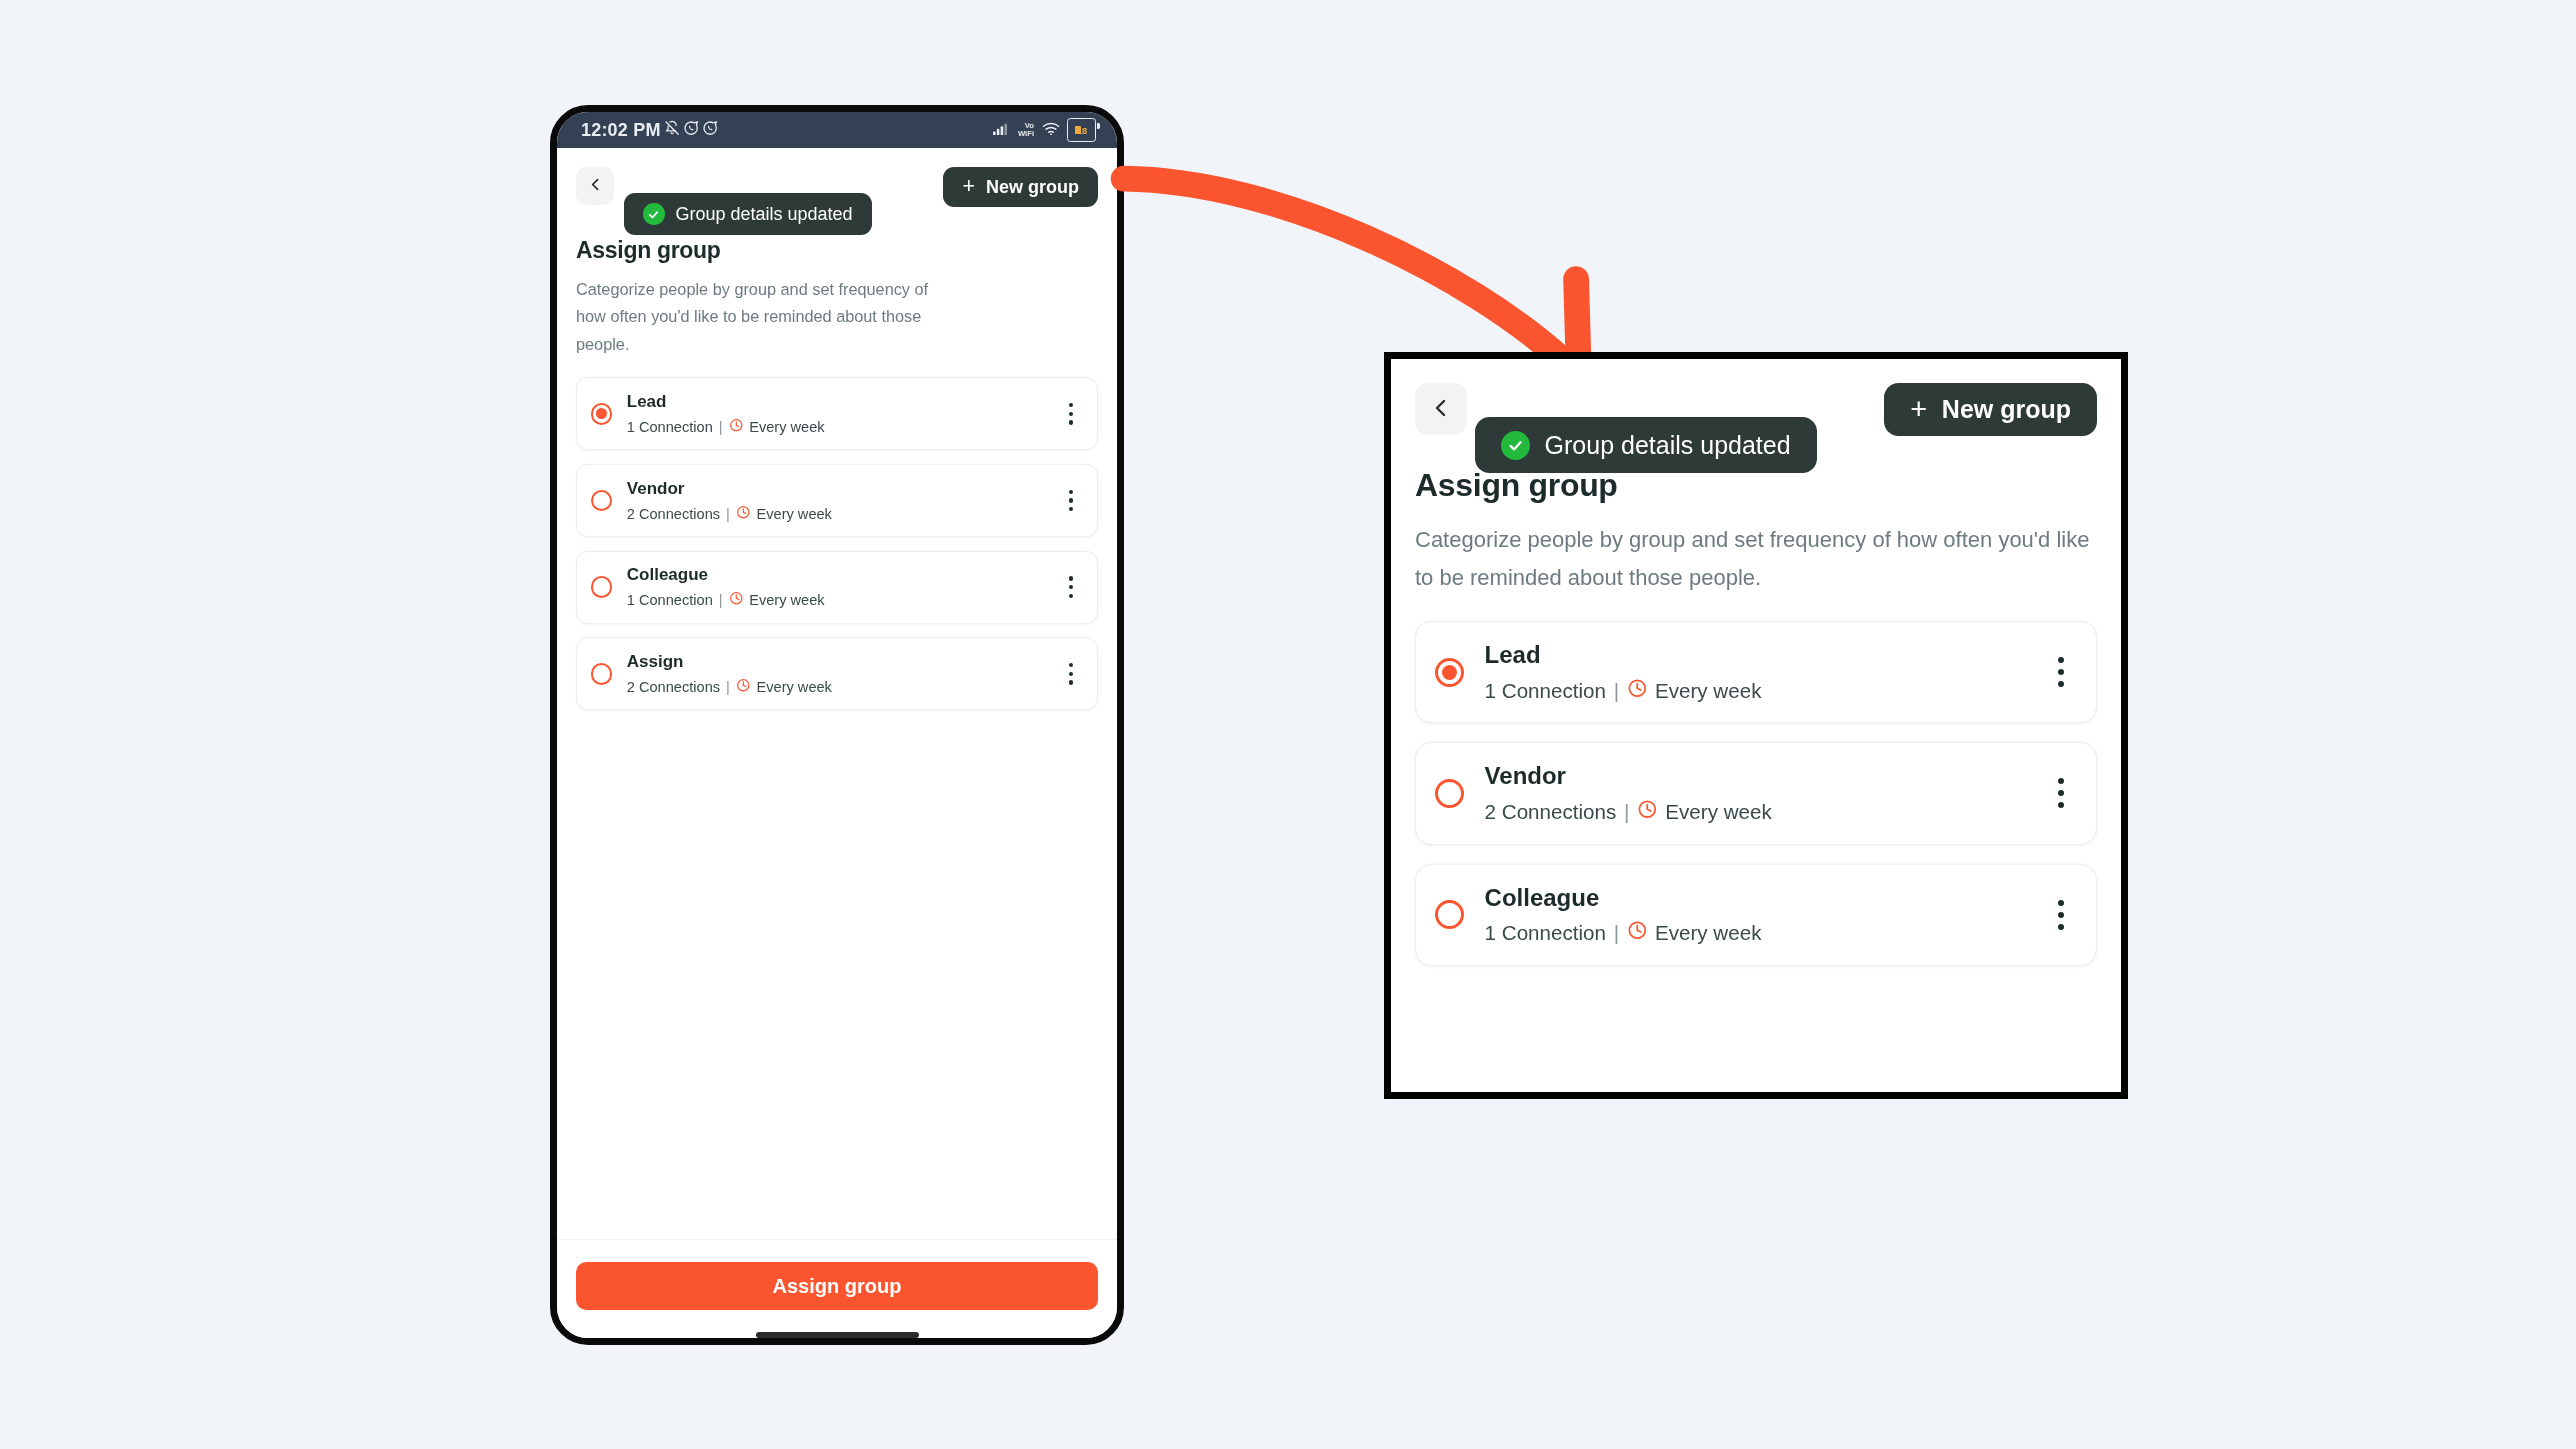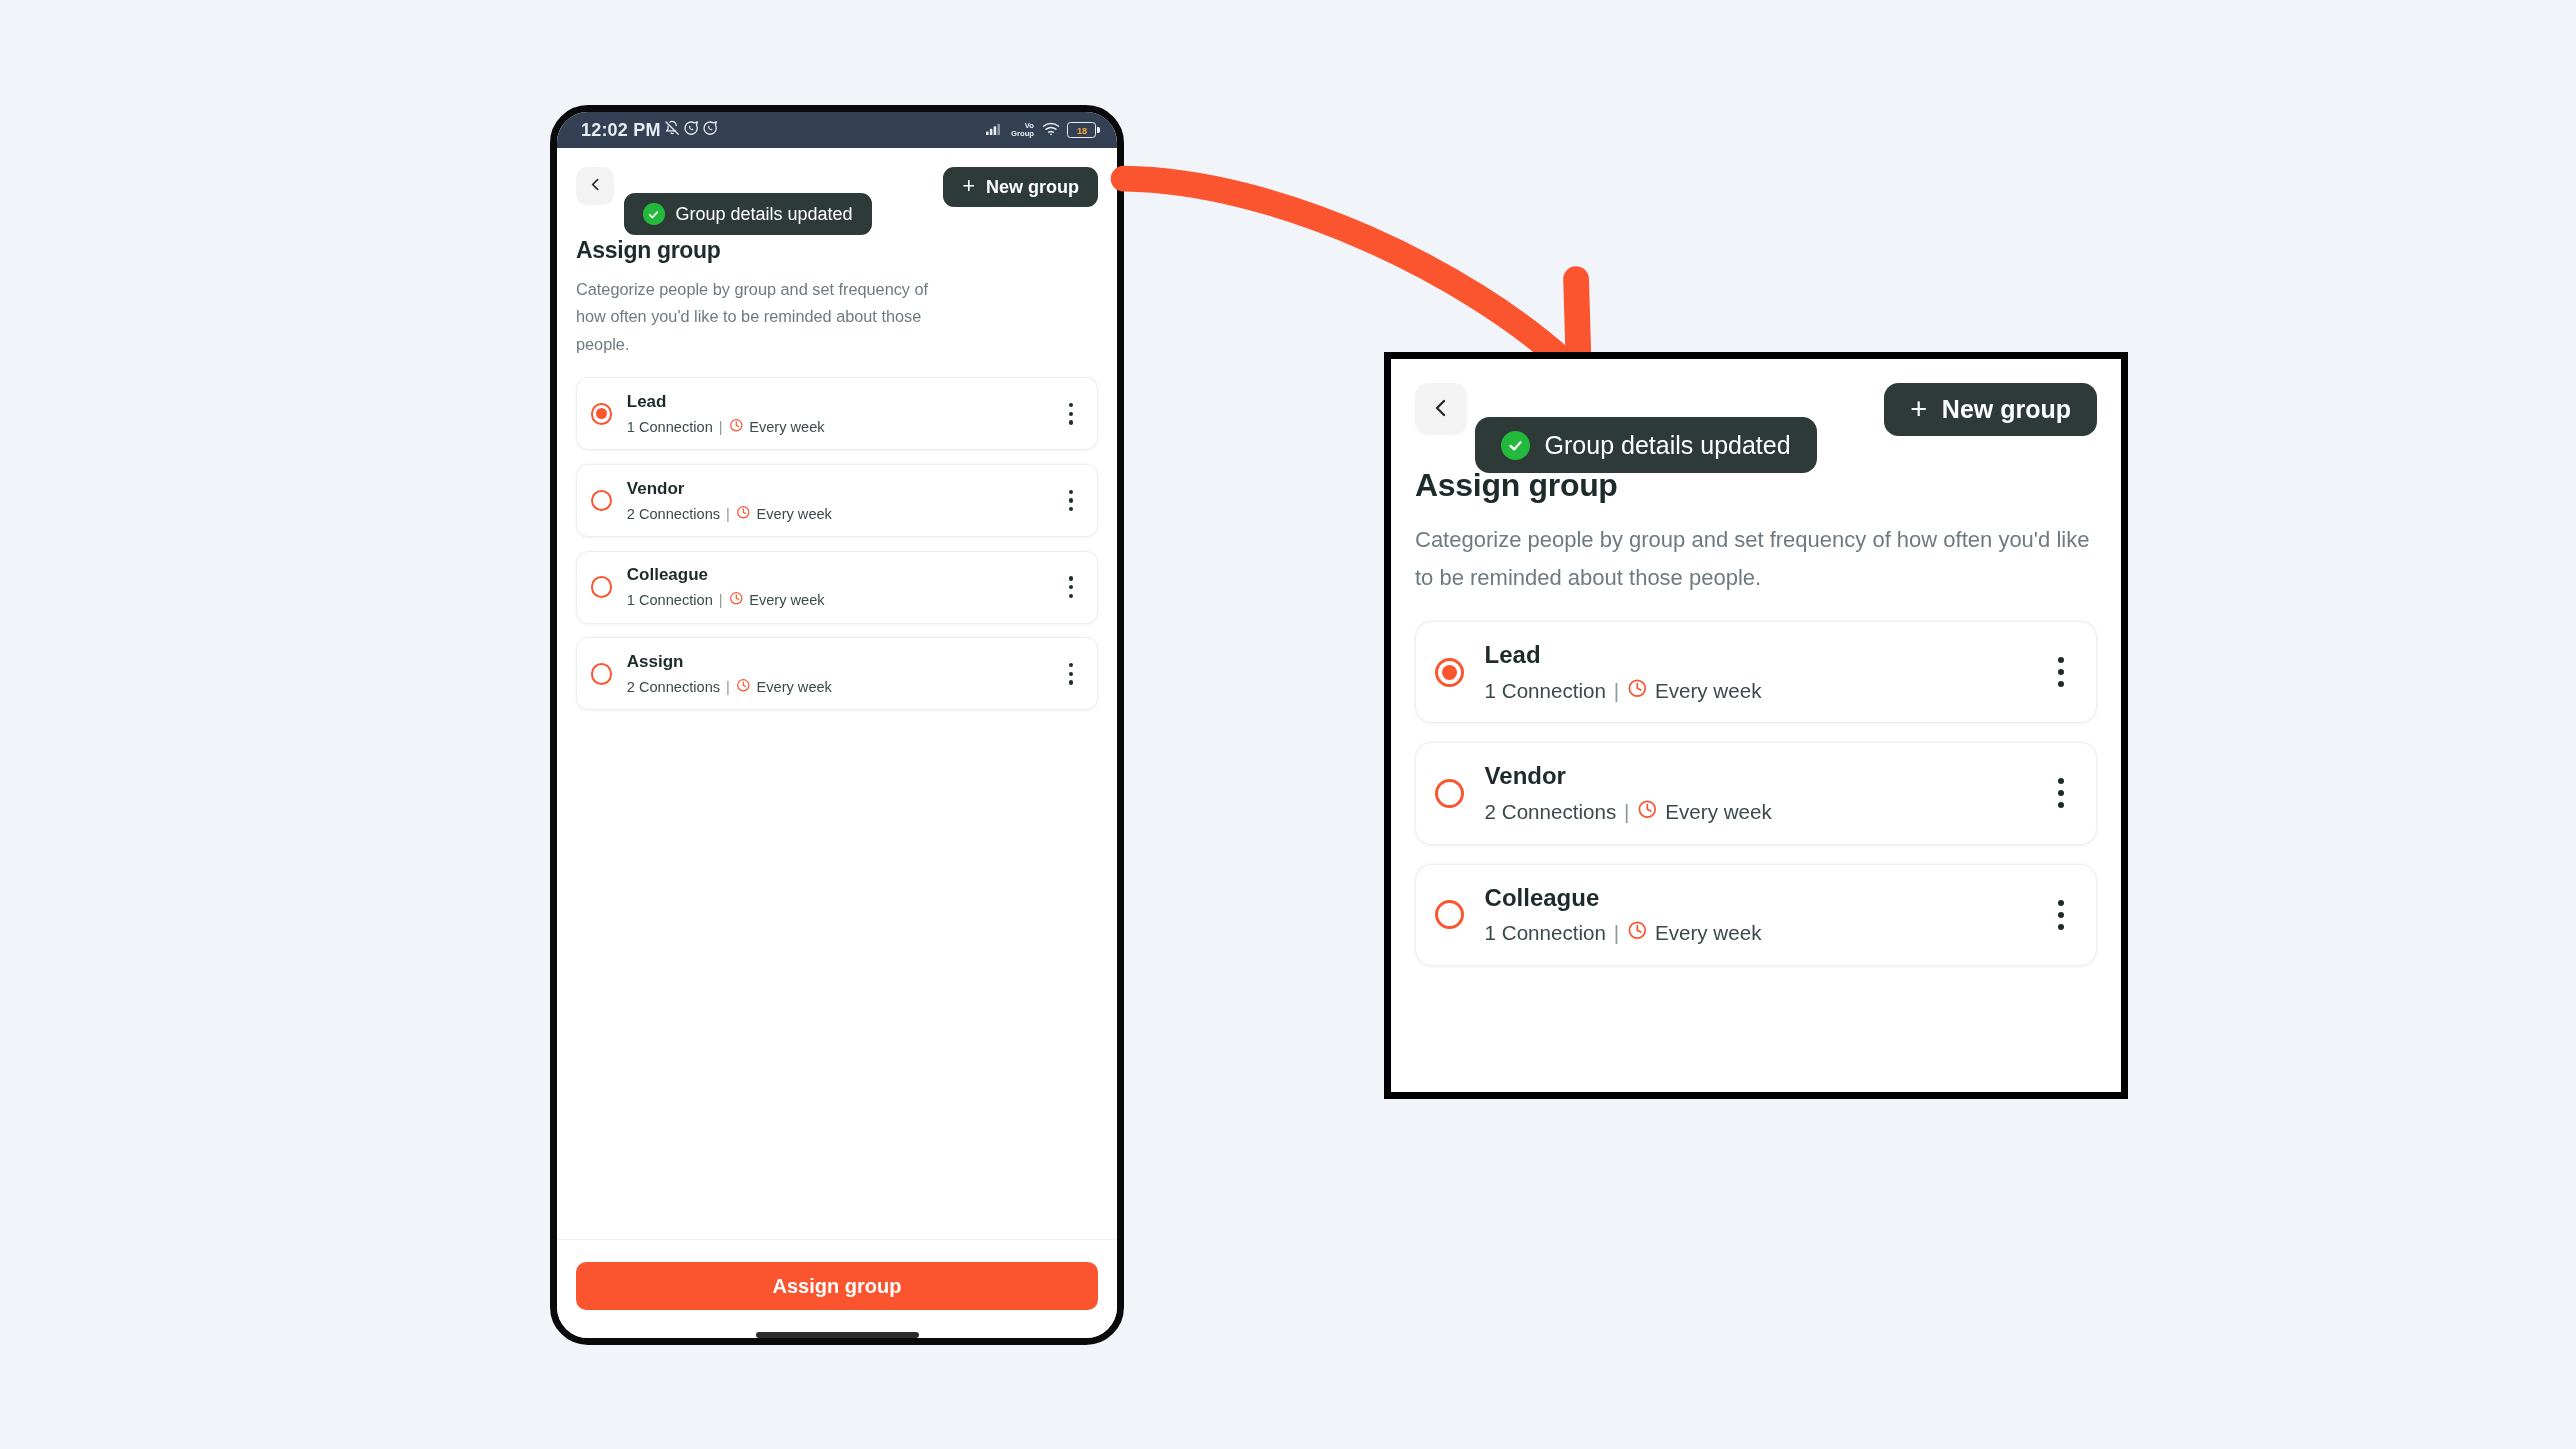--- a/index.html
+++ b/index.html
@@ -42,21 +42,21 @@
     color: #e9edf2;
   }
   .sb-left { display: flex; align-items: center; gap: 3px; }
   .sb-time { font-size: 18px; font-weight: bold; letter-spacing: 0.2px; color: #e9edf2; }
   .sb-right { display: flex; align-items: center; gap: 7.7px; }
   .sb-vowifi {
     font-size: 7.7px; line-height: 7.7px; font-weight: bold; text-align: right;
     color: #e9edf2;
   }
   .batt {
-    width: 29px; height: 16px; border: 1.7px solid #e9edf2; border-radius: 3.4px;
+    width: 29px; height: 24px; border: 1.7px solid #e9edf2; border-radius: 3.4px;
     position: relative; display: flex; align-items: center; padding: 7px;
   }
   .batt::after {
     content: ""; position: absolute; right: -4.3px; top: 4.3px;
     width: 2.6px; height: 6px; background: #e9edf2; border-radius: 0 1.7px 1.7px 0;
   }
   .batt-fill { width: 6px; height: 100%; background: #f0a93a; border-radius: 0.9px; }
   .batt-num {
     position: absolute; left: 0; right: 0; text-align: center;
     font-size: 9.4px; font-weight: bold; color: #f0a93a; letter-spacing: -0.3px;
@@ -280,21 +280,21 @@
       <div class="sb-right">
         <span>
           <svg width="17" height="13.7" viewBox="0 0 20 16">
             <rect x="0" y="11" width="3" height="5" rx="1" fill="#e9edf2"></rect>
             <rect x="4.5" y="8" width="3" height="8" rx="1" fill="#e9edf2"></rect>
             <rect x="9" y="5" width="3" height="11" rx="1" fill="#e9edf2"></rect>
             <rect x="13.5" y="2" width="3" height="14" rx="1" fill="#8d97a5"></rect>
           </svg>
         </span>
         <span class="sb-vowifi">
-          <span>Vo</span><br><span>Group</span>
+          <span>Vo</span><br><span>WiFi</span>
         </span>
         <span>
           <svg width="18" height="13.7" viewBox="0 0 24 18" fill="none" stroke="#e9edf2" stroke-width="2" stroke-linecap="round">
             <path d="M2 5.5A16 16 0 0 1 22 5.5"></path>
             <path d="M5.5 9.5a11 11 0 0 1 13 0"></path>
             <path d="M9 13.5a6 6 0 0 1 6 0"></path>
             <circle cx="12" cy="16.5" r="1.2" fill="#e9edf2" stroke="none"></circle>
           </svg>
         </span>
         <span class="batt">

